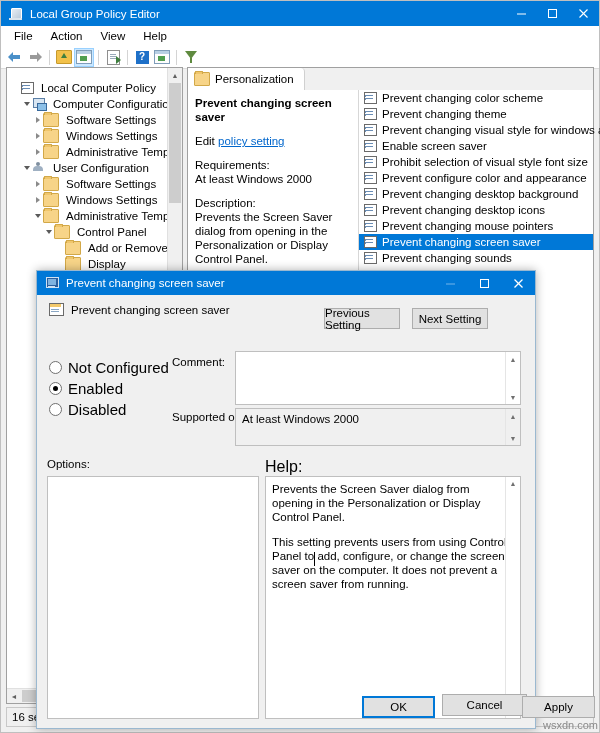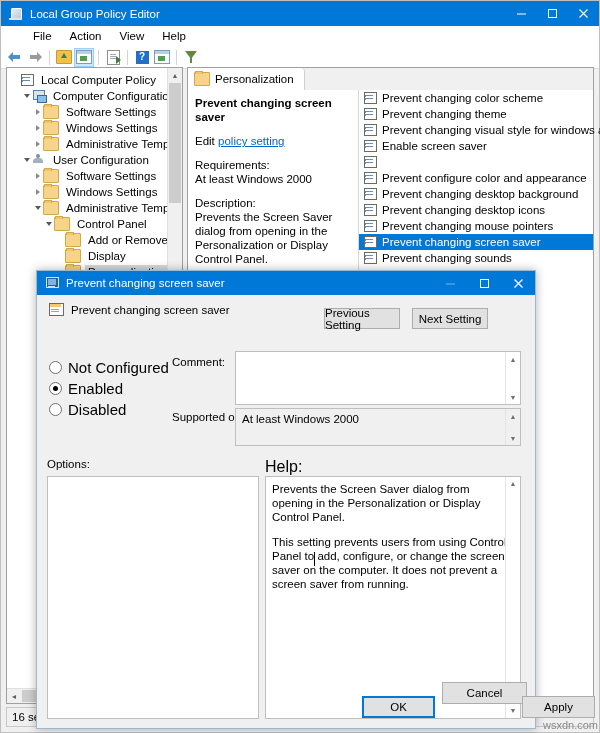--- a/index.html
+++ b/index.html
@@ -40,21 +40,21 @@
   .winbtns{display:flex;height:25px;}
   .winbtn{
     width:31px;height:25px;display:flex;align-items:center;justify-content:center;
     color:#ffffff;font-size:11px;line-height:1;
   }
   .winbtn svg{display:block;}
 
   
   .menubar{
     height:19px;background:#ffffff;display:flex;align-items:center;
-    padding-left:23px;font-size:11.5px;border-bottom:1px solid #ffffff;
+    padding-left:4px;font-size:11.5px;border-bottom:1px solid #ffffff;
   }
   .menubar .mi{padding:1px 9px;color:#000;}
 
   
   .toolbar{
     height:22px;background:#ffffff;display:flex;align-items:center;
     padding-left:4px;border-bottom:1px solid #dcdcdc;
   }
   .tbtn{width:20px;height:19px;display:flex;align-items:center;justify-content:center;position:relative;}
   .tbtn.sel{background:#cce8ff;border:1px solid #99d1ff;box-sizing:border-box;}
@@ -233,21 +233,21 @@
   #help-field p{margin:0 0 11px 0;}
   .fscroll{
     position:absolute;right:0;top:0;bottom:0;width:14px;background:#ffffff;border-left:1px solid #e5e5e5;
   }
   .fscroll.g{background:#f0f0f0;}
   .fscroll .fb{height:14px;display:flex;align-items:center;justify-content:center;color:#707070;font-size:7px;}
   .fscroll .fb.bot{position:absolute;bottom:0;left:0;right:0;}
   .caret{position:absolute;left:48px;top:75px;width:1px;height:14px;background:#000;}
 
   #ok-btn{position:absolute;left:325px;bottom:10px;width:73px;height:22px;background:#e1e1e1;border:2px solid #0078d7;}
-  #cancel-btn{position:absolute;left:405px;bottom:24px;width:85px;height:22px;}
+  #cancel-btn{position:absolute;left:405px;bottom:12px;width:85px;height:22px;}
   #apply-btn{position:absolute;left:485px;bottom:10px;width:73px;height:22px;}
   .dbtnbar{position:absolute;left:0;right:0;bottom:0;height:42px;}
   .dbtn{position:absolute;bottom:10px;width:73px;height:22px;background:#e1e1e1;border:1px solid #adadad;
         display:flex;align-items:center;justify-content:center;font-size:11.5px;box-sizing:border-box;}
   .dbtn.def{border:2px solid #0078d7;}
 
   #watermark{
     position:absolute;right:2px;bottom:2px;font-size:11px;color:#8a8a8a;
   }
 </style>
@@ -326,21 +326,21 @@
     <div class="tsep"></div>
     <div class="tbtn">
         <div class="ic-filter"></div>
       </div>
   </div>
 
   <div class="content">
 
     <div class="pane" id="tree-pane">
       <div class="tree" id="tree-root">
-          <div class="trow" style="padding-left: 0px;">
+          <div class="trow" style="padding-left: 0px; margin-top: 8px;">
             <span class="chev "></span>
             <span class="ticon ic-policy">
               <span class="pbox"></span>
               <span class="pbar" style="top:3px"></span>
               <span class="pbar" style="top:6px"></span>
               <span class="pdot" style="top:3px"></span>
               <span class="pdot" style="top:6px"></span>
             </span>
             <span class="tlabel">Local Computer Policy</span>
           </div>
@@ -495,20 +495,21 @@
               <span>Enable screen saver</span>
             </div>
             <div class="lrow">
               <span class="licon ic-policy">
                 <span class="pbox"></span>
                 <span class="pbar" style="top:3px"></span>
                 <span class="pbar" style="top:6px"></span>
                 <span class="pdot" style="top:3px"></span>
                 <span class="pdot" style="top:6px"></span>
               </span>
+              <span>Prohibit selection of visual style font size</span>
             </div>
             <div class="lrow">
               <span class="licon ic-policy">
                 <span class="pbox"></span>
                 <span class="pbar" style="top:3px"></span>
                 <span class="pbar" style="top:6px"></span>
                 <span class="pdot" style="top:3px"></span>
                 <span class="pdot" style="top:6px"></span>
               </span>
               <span>Prevent configure color and appearance</span>

